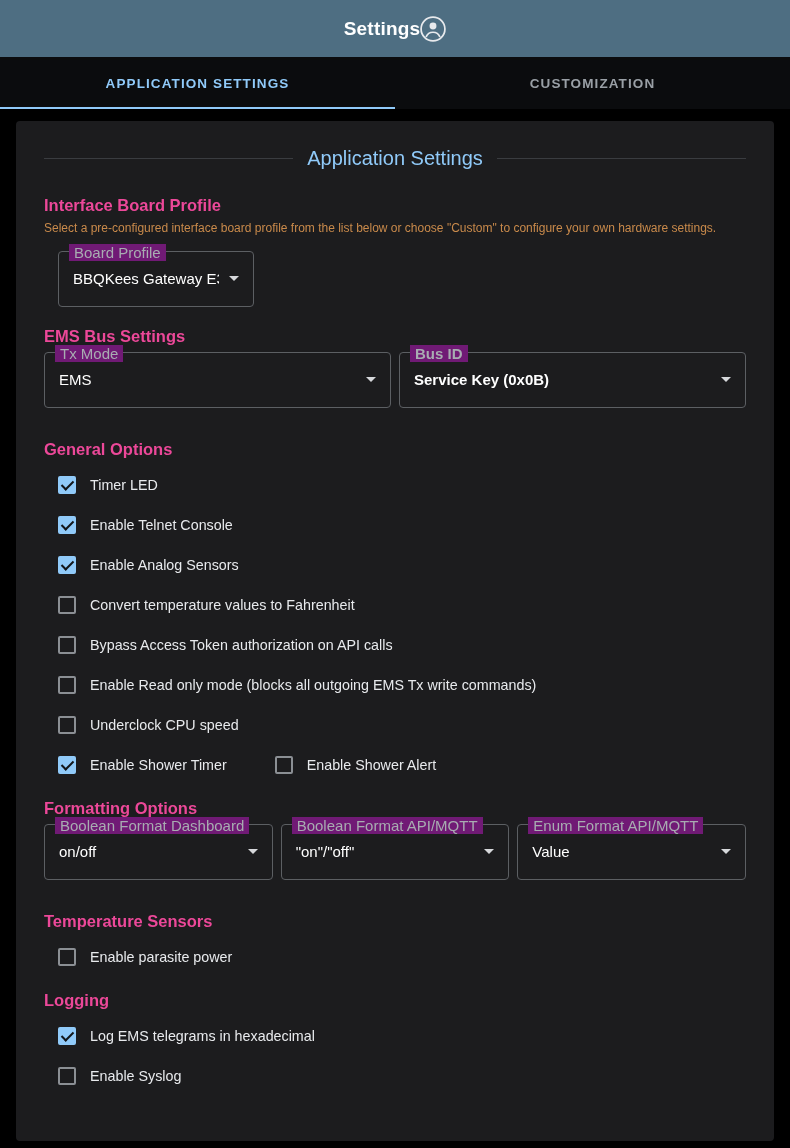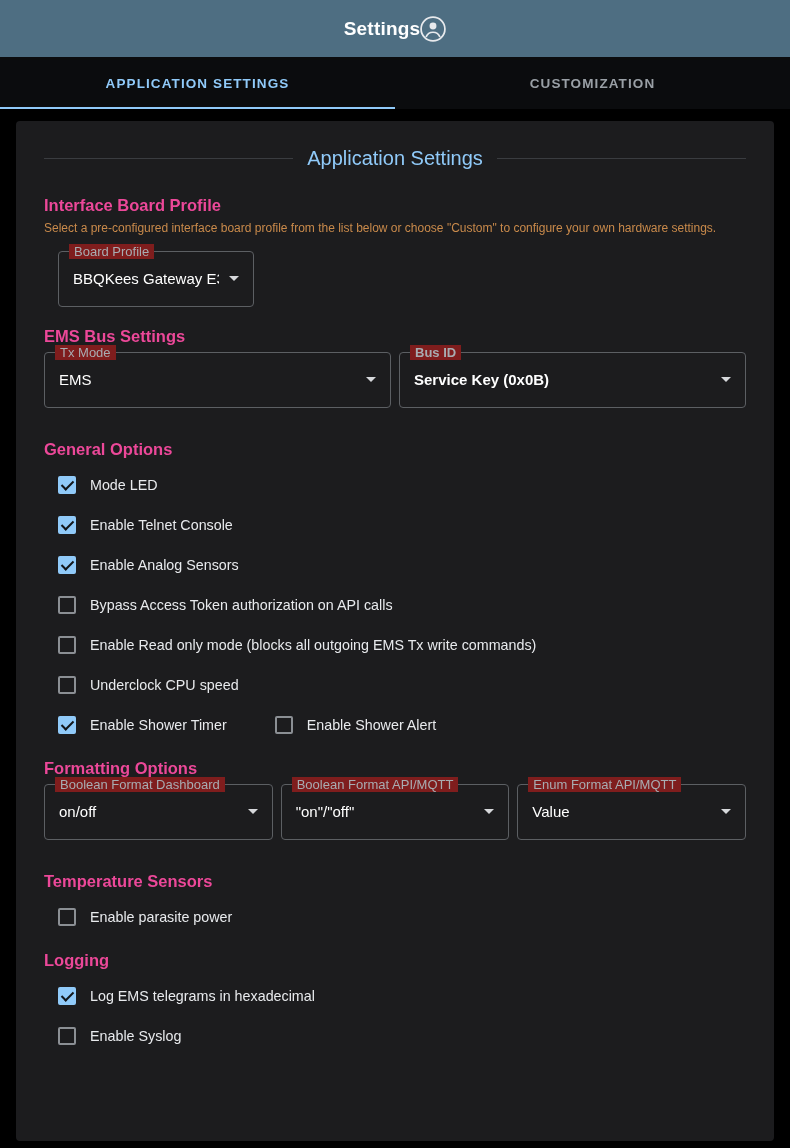--- a/index.html
+++ b/index.html
@@ -119,23 +119,23 @@
     display: flex;
     align-items: center;
     padding: 0 14px;
     cursor: pointer;
     background: transparent;
   }
   .select .legend {
     position: absolute;
     top: -8px;
     left: 10px;
-    background: #7f1d1d;
+    background: #701a75;
     padding: 0 5px;
-    font-size: 13px;
+    font-size: 15px;
     color: #a8acb1;
     white-space: nowrap;
   }
   .select .value {
     color: #ffffff;
     font-size: 15px;
     flex: 1;
     white-space: nowrap;
     overflow: hidden;
   }
@@ -253,29 +253,33 @@
       <span class="caret"></span>
     </div>
   </div>
 
   <div class="spacer-26"></div>
 
   <div class="section-title">General Options</div>
 
   <div class="check-row">
     <span class="cb checked"></span>
-    <span class="cb-label">Mode LED</span>
+    <span class="cb-label">Timer LED</span>
   </div>
   <div class="check-row">
     <span class="cb checked"></span>
     <span class="cb-label">Enable Telnet Console</span>
   </div>
   <div class="check-row">
     <span class="cb checked"></span>
     <span class="cb-label">Enable Analog Sensors</span>
+  </div>
+  <div class="check-row">
+    <span class="cb"></span>
+    <span class="cb-label">Convert temperature values to Fahrenheit</span>
   </div>
   <div class="check-row">
     <span class="cb"></span>
     <span class="cb-label">Bypass Access Token authorization on API calls</span>
   </div>
   <div class="check-row">
     <span class="cb"></span>
     <span class="cb-label">Enable Read only mode (blocks all outgoing EMS Tx write commands)</span>
   </div>
   <div class="check-row">

